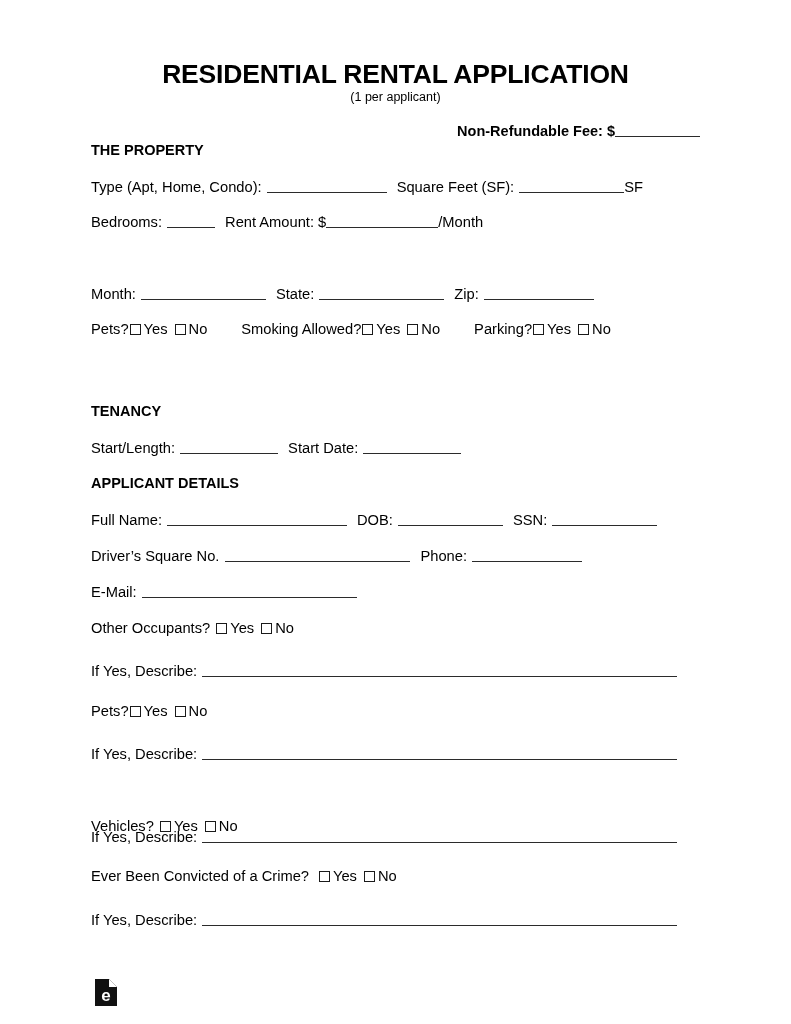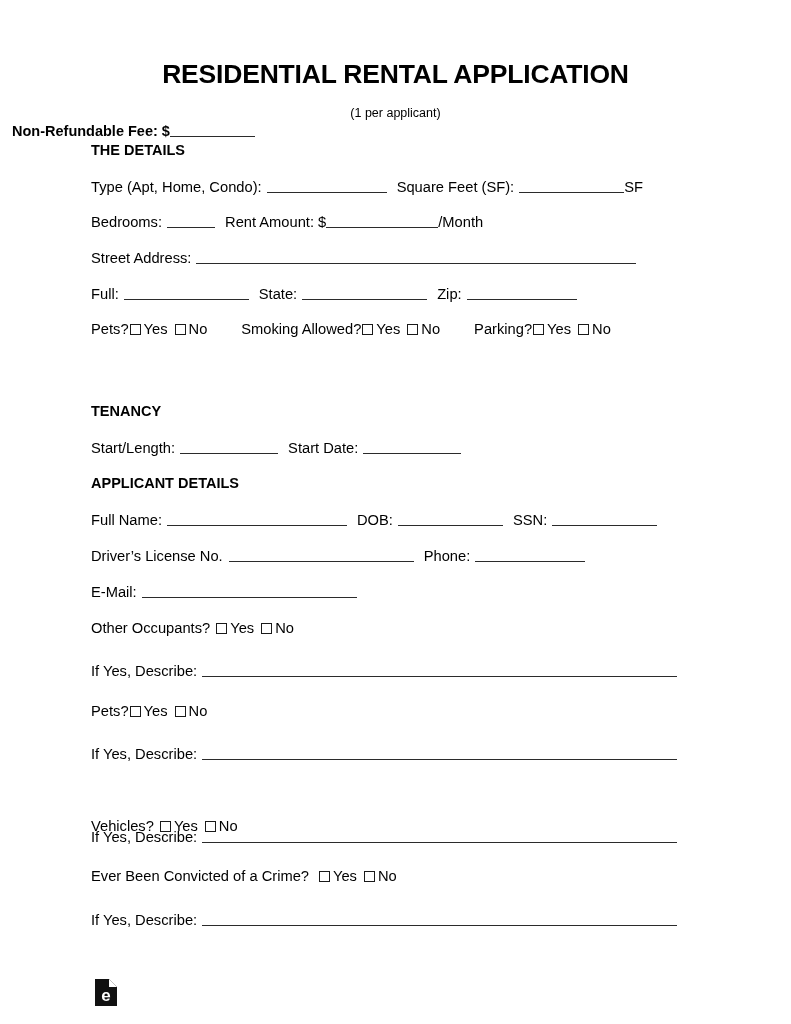--- a/index.html
+++ b/index.html
@@ -38,34 +38,32 @@
     line-height: 1.1;
   }
   .doc-subtitle {
     position: absolute;
     left: 0;
     top: 91px;
     width: 791px;
     text-align: center;
     font-size: 12.5px;
     line-height: 1.1;
-    margin-top: 16px;
   }
 
   
   .fee-line {
     position: absolute;
     left: 0;
     top: 122px;
     width: 700px;
-    text-align: left;
+    text-align: right;
     font-size: 14.5px;
     font-weight: bold;
     white-space: nowrap;
-    margin-left: 12px;
   }
 
   
   .row {
     position: absolute;
     left: 91px;
     font-size: 14.7px;
     line-height: 1.15;
     white-space: nowrap;
   }
@@ -124,42 +122,41 @@
 </head>
 <body>
 
 <div class="page">
 
   <div class="doc-title">RESIDENTIAL RENTAL APPLICATION</div>
   <div class="doc-subtitle">(1 per applicant)</div>
 
   <div class="fee-line"><span>Non-Refundable Fee: $</span><span class="fill" style="width:85px"></span></div>
 
-  <div class="heading" style="top:142px">THE DETAILS</div>
+  <div class="heading" style="top:142px">THE PROPERTY</div>
 
   <div class="row" style="top:213px"><span>Bedrooms:</span><span class="fill" style="width:48px;margin-left:5px"></span><span class="gap-sm"></span><span>Rent Amount: $</span><span class="fill" style="width:112px"></span><span>/Month</span></div>
 
   <div class="row" style="top:178px"><span>Type (Apt, Home, Condo):</span><span class="fill" style="width:120px;margin-left:5px"></span><span class="gap-sm"></span><span>Square Feet (SF):</span><span class="fill" style="width:105px;margin-left:5px"></span><span>SF</span></div>
 
-  <div class="row" style="top:249px"><span>Street Address:</span><span class="fill" style="width:440px;margin-left:5px"></span></div>
 
-  <div class="row" style="top:285px"><span>Full:</span><span class="fill" style="width:125px;margin-left:5px"></span><span class="gap-sm"></span><span>State:</span><span class="fill" style="width:125px;margin-left:5px"></span><span class="gap-sm"></span><span>Zip:</span><span class="fill" style="width:110px;margin-left:5px"></span></div>
+  <div class="row" style="top:285px"><span>Month:</span><span class="fill" style="width:125px;margin-left:5px"></span><span class="gap-sm"></span><span>State:</span><span class="fill" style="width:125px;margin-left:5px"></span><span class="gap-sm"></span><span>Zip:</span><span class="fill" style="width:110px;margin-left:5px"></span></div>
 
   <div class="row" style="top:321px"><span>Pets?</span><span class="cb"></span><span>Yes</span><span class="cb" style="margin-left:7px"></span><span>No</span><span class="gap-lg"></span><span>Smoking Allowed?</span><span class="cb"></span><span>Yes</span><span class="cb" style="margin-left:7px"></span><span>No</span><span class="gap-lg"></span><span>Parking?</span><span class="cb"></span><span>Yes</span><span class="cb" style="margin-left:7px"></span><span>No</span></div>
 
 
   <div class="heading" style="top:403px">TENANCY</div>
 
   <div class="row" style="top:439px"><span>Start/Length:</span><span class="fill" style="width:98px;margin-left:5px"></span><span class="gap-sm"></span><span>Start Date:</span><span class="fill" style="width:98px;margin-left:5px"></span></div>
 
   <div class="heading" style="top:475px">APPLICANT DETAILS</div>
 
   <div class="row" style="top:511px"><span>Full Name:</span><span class="fill" style="width:180px;margin-left:5px"></span><span class="gap-sm"></span><span>DOB:</span><span class="fill" style="width:105px;margin-left:5px"></span><span class="gap-sm"></span><span>SSN:</span><span class="fill" style="width:105px;margin-left:5px"></span></div>
 
-  <div class="row" style="top:547px"><span>Driver’s License No.</span><span class="fill" style="width:185px;margin-left:6px"></span><span class="gap-sm"></span><span>Phone:</span><span class="fill" style="width:110px;margin-left:5px"></span></div>
+  <div class="row" style="top:547px"><span>Driver’s Square No.</span><span class="fill" style="width:185px;margin-left:6px"></span><span class="gap-sm"></span><span>Phone:</span><span class="fill" style="width:110px;margin-left:5px"></span></div>
 
   <div class="row" style="top:583px"><span>E-Mail:</span><span class="fill" style="width:215px;margin-left:5px"></span></div>
 
   <div class="row" style="top:620px"><span>Other Occupants?</span><span class="cb" style="margin-left:6px"></span><span>Yes</span><span class="cb" style="margin-left:7px"></span><span>No</span></div>
 
   <div class="row" style="top:662px"><span>If Yes, Describe:</span><span class="fill" style="width:475px;margin-left:5px"></span></div>
 
   <div class="row" style="top:703px"><span>Pets?</span><span class="cb"></span><span>Yes</span><span class="cb" style="margin-left:7px"></span><span>No</span></div>
 
   <div class="row" style="top:745px"><span>If Yes, Describe:</span><span class="fill" style="width:475px;margin-left:5px"></span></div>

